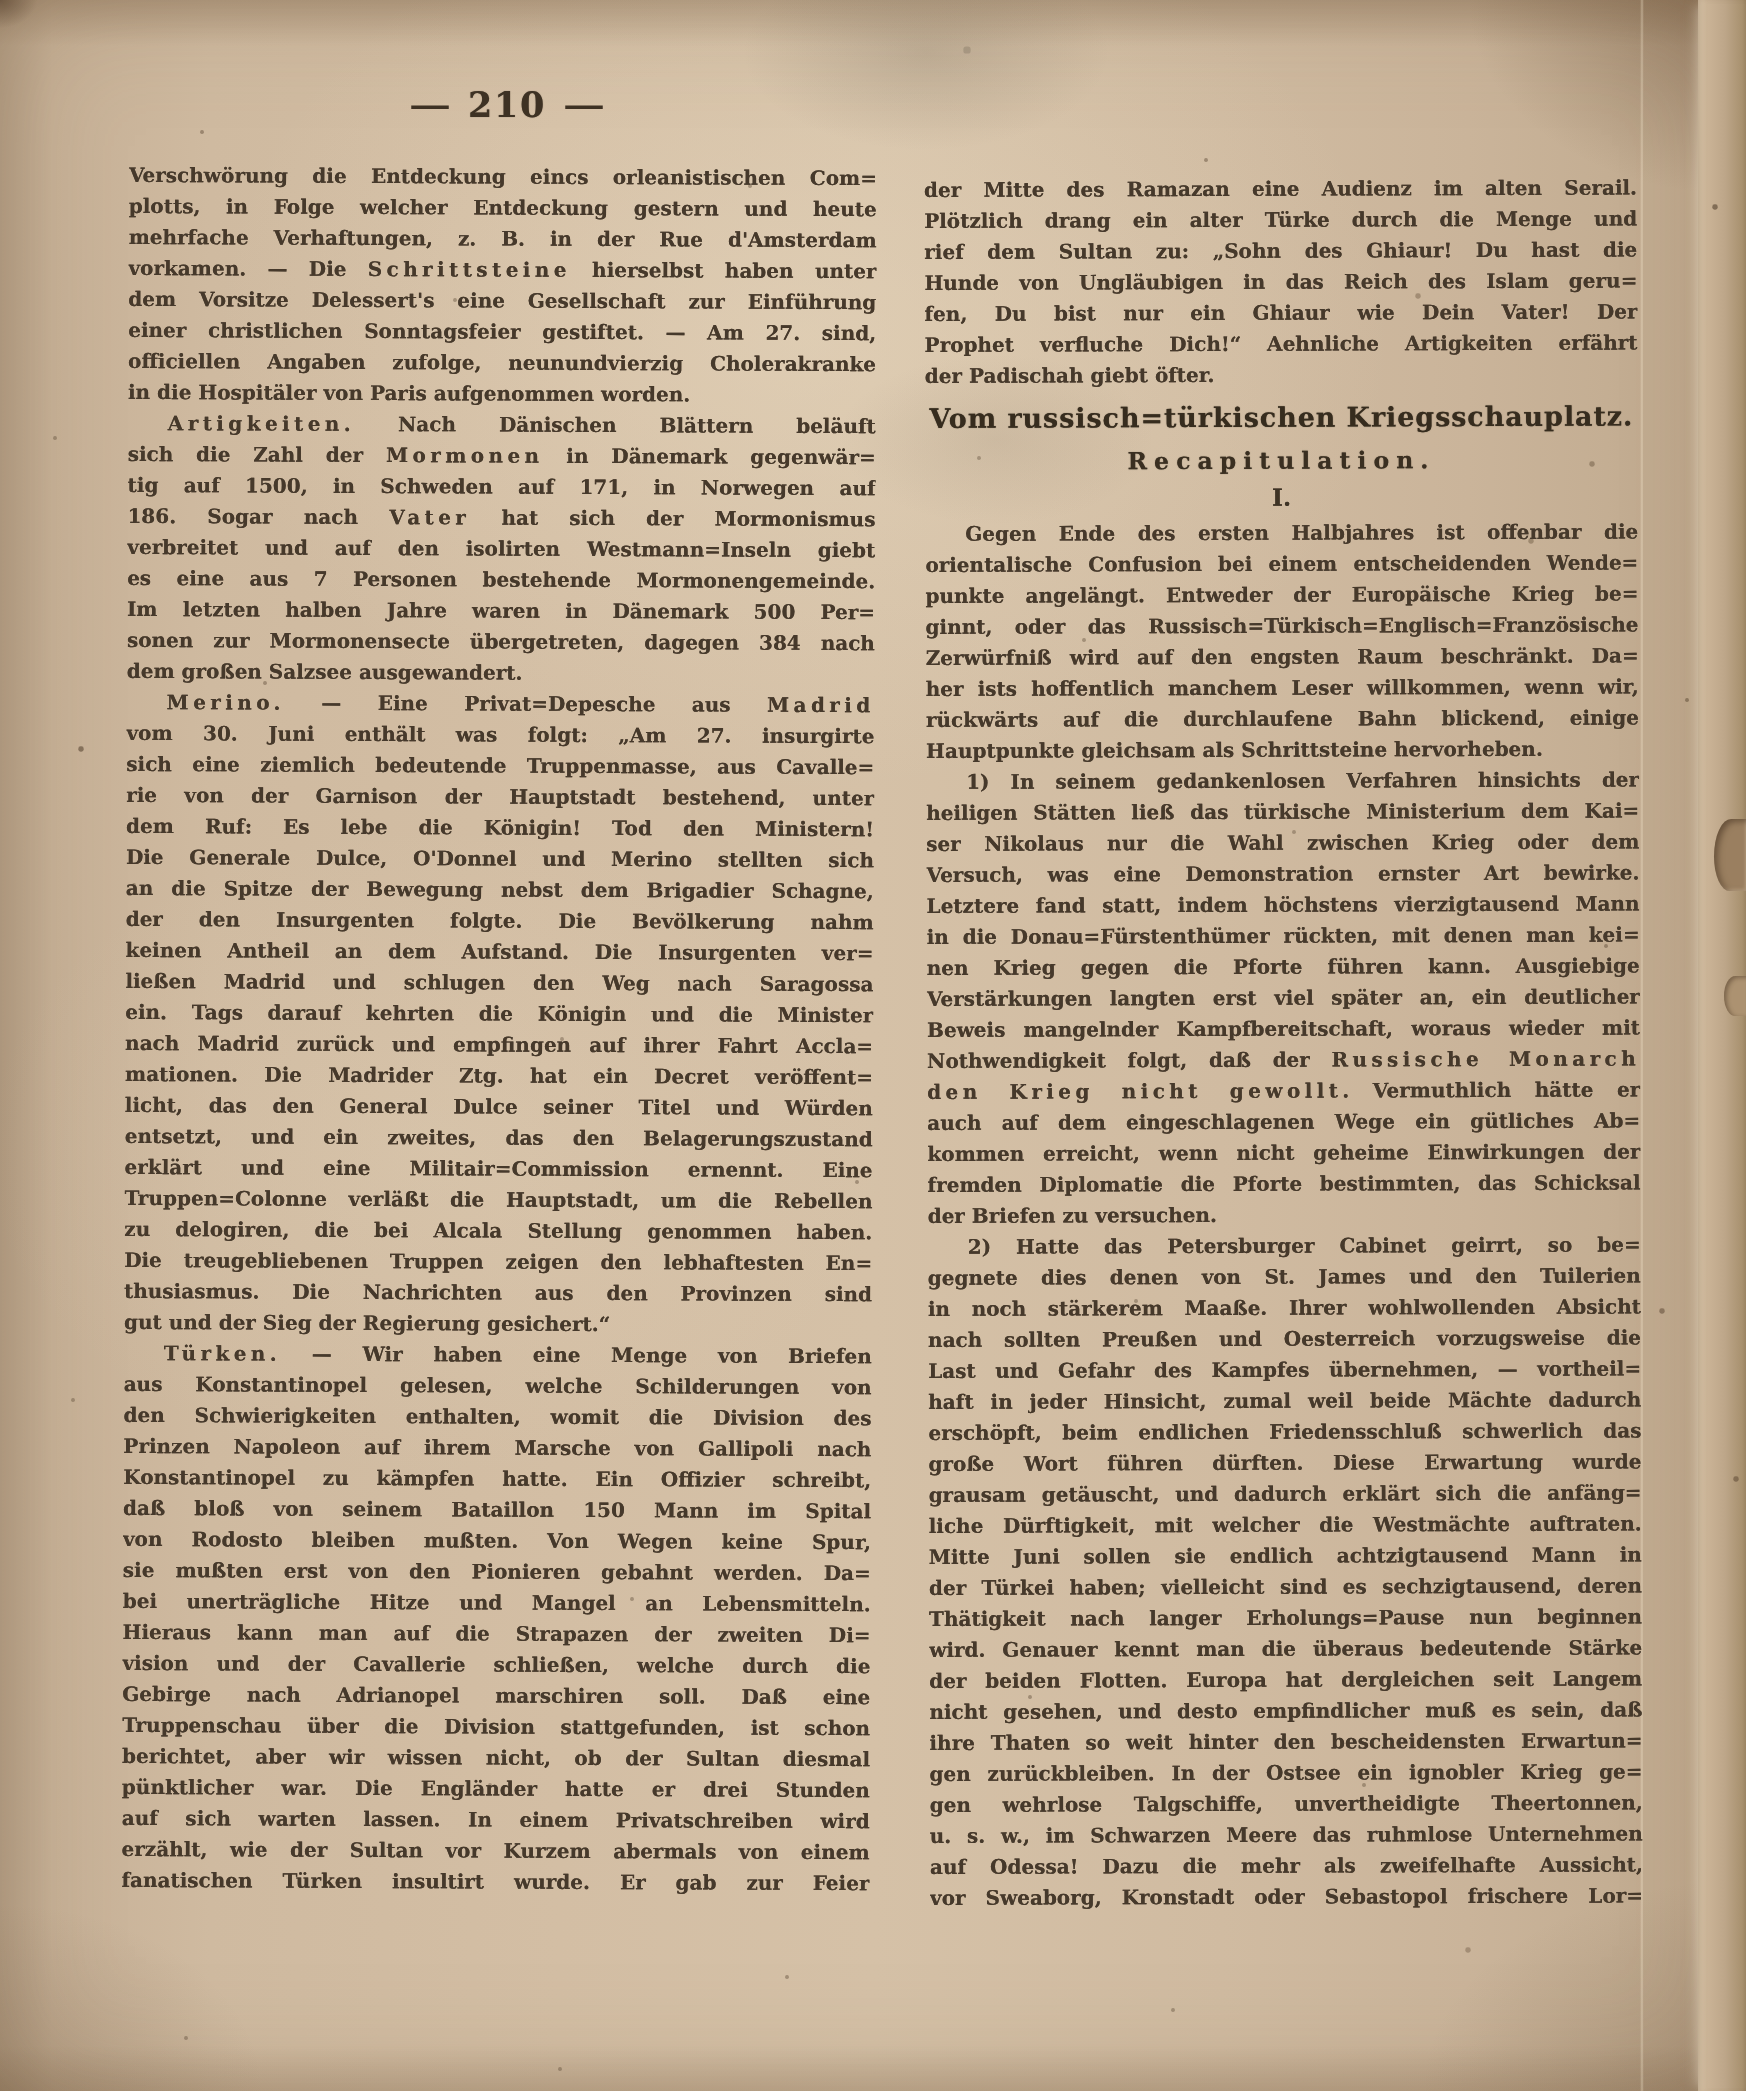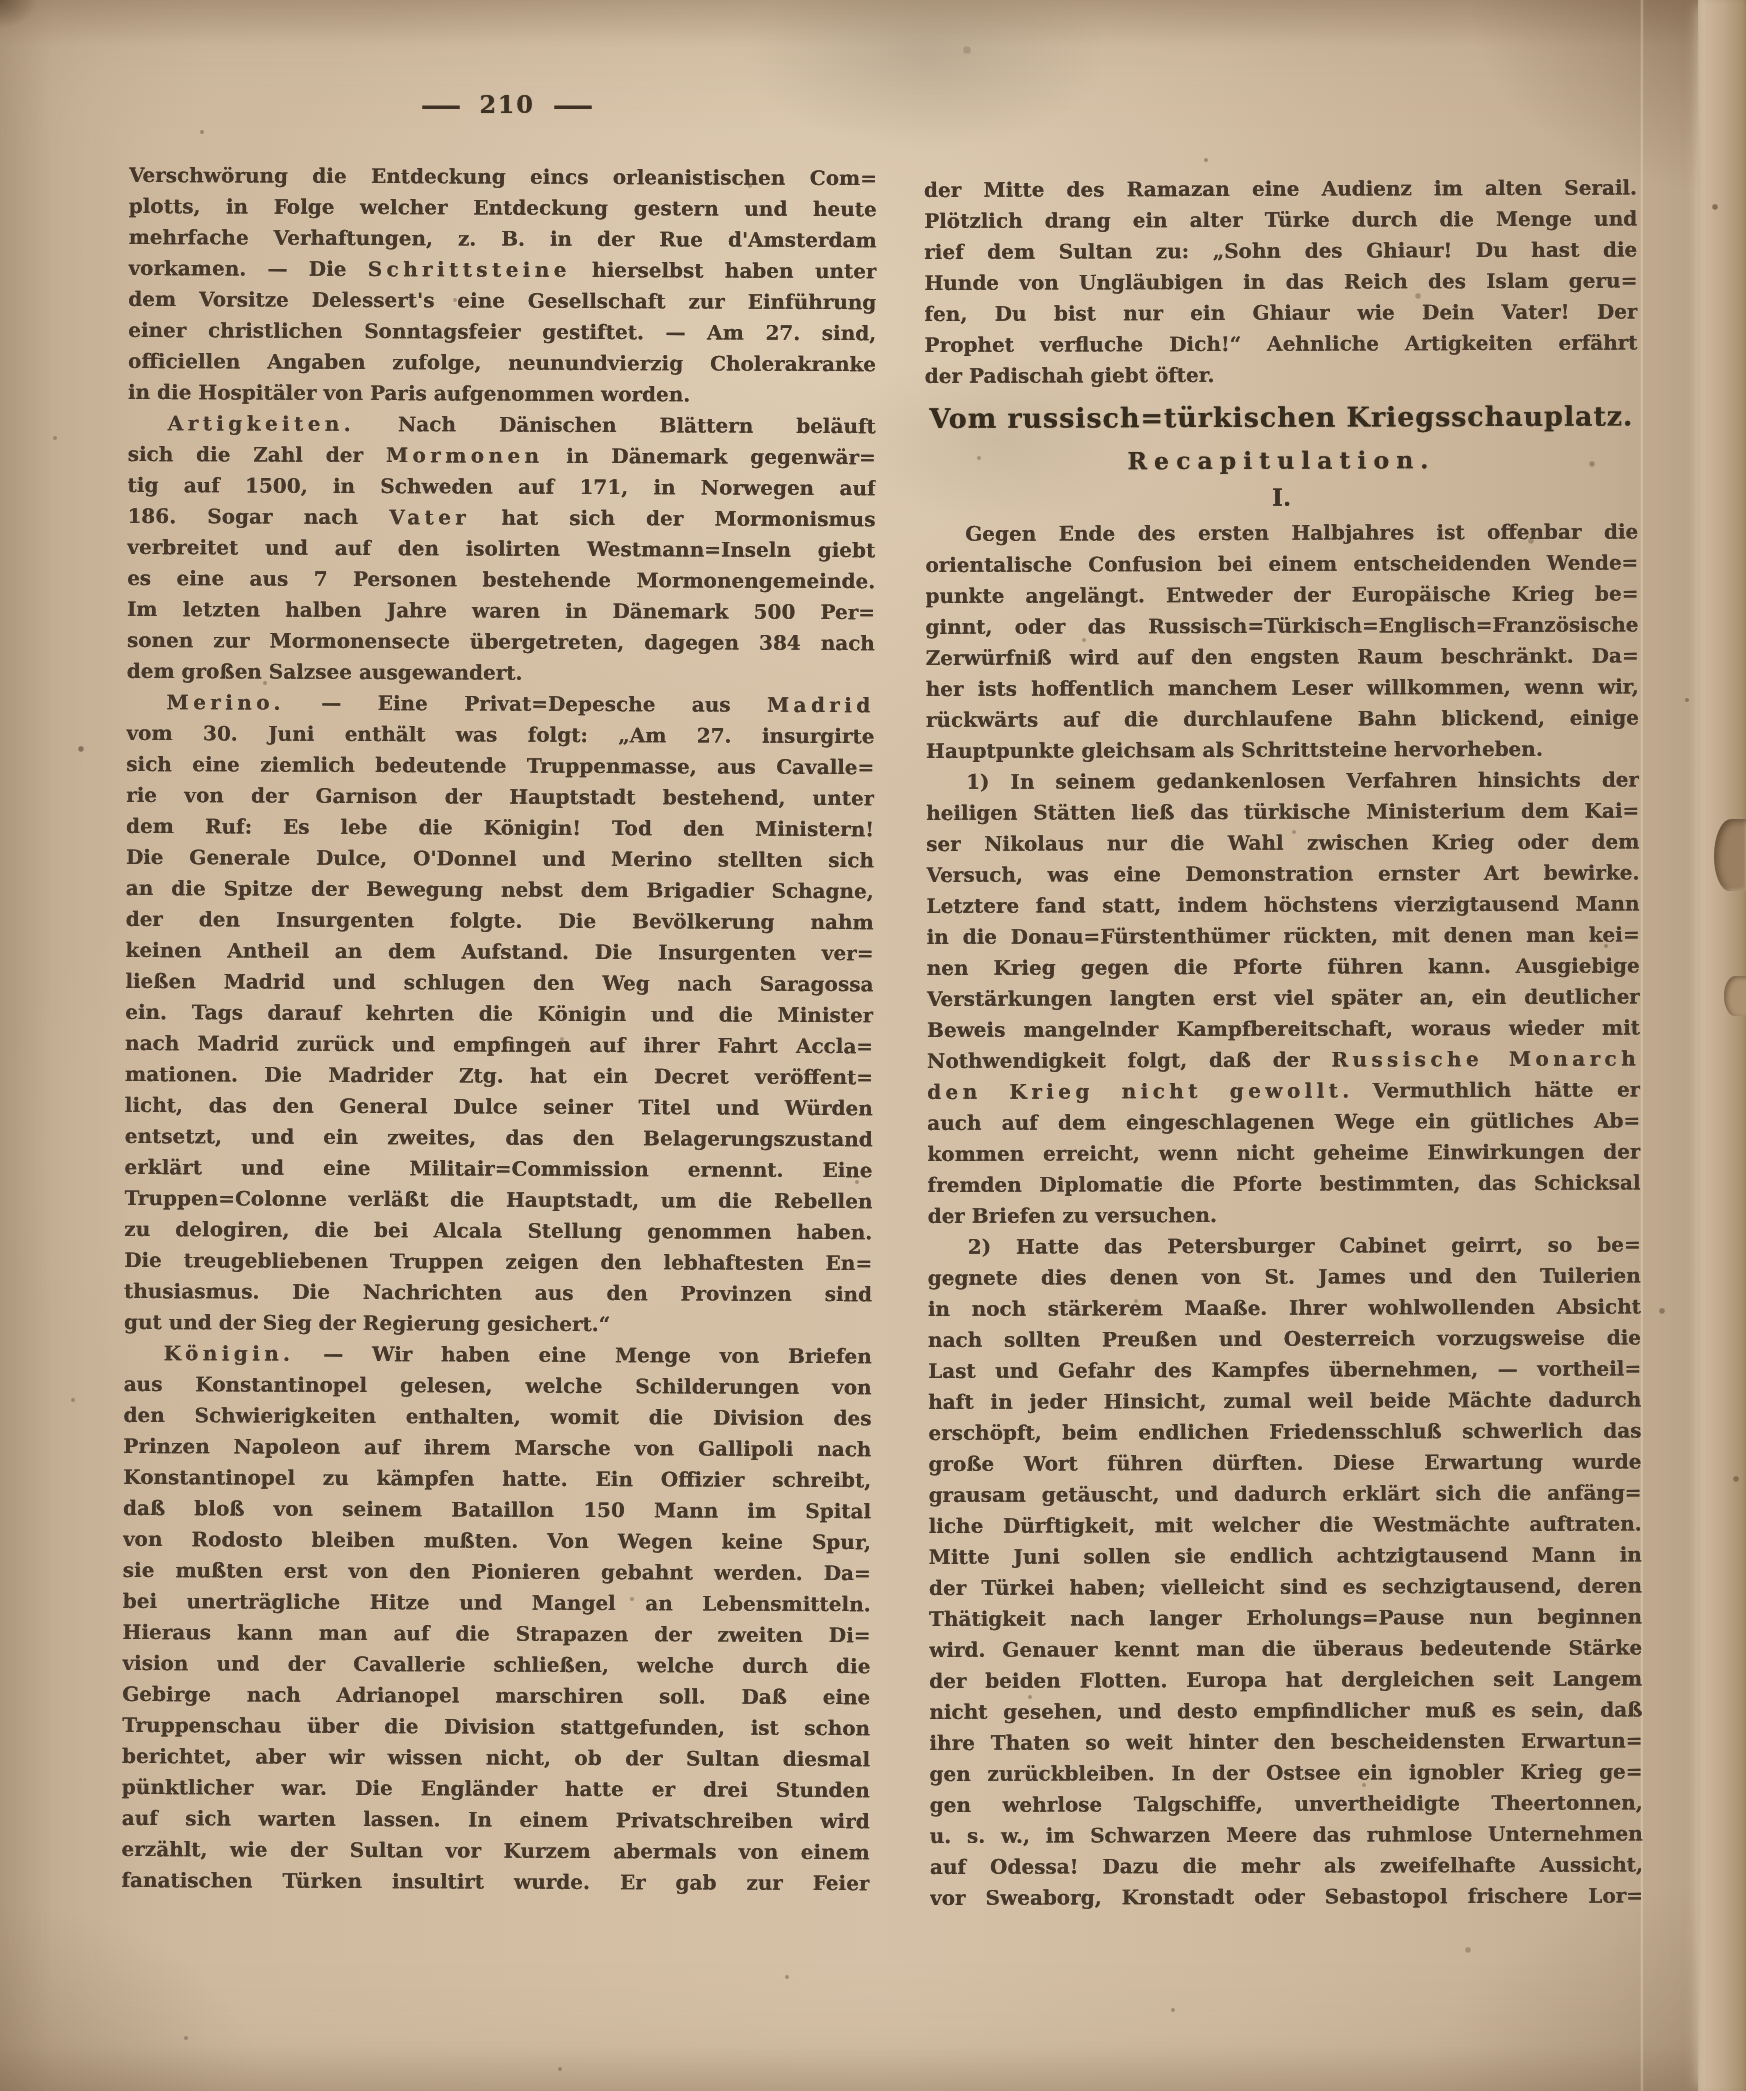--- a/index.html
+++ b/index.html
@@ -54,21 +54,21 @@
       1293px 831px 0 0.9px rgba(90,72,52,.38), 1083px 639px 0 0.9px rgba(90,72,52,.40),
       489px 1784px 0 0.9px rgba(90,72,52,.36), 1485px 1618px 0 0.9px rgba(90,72,52,.40),
       80px 748px 0 1.7px rgba(80,62,44,.55), 1714px 206px 0 1.7px rgba(75,56,38,.55),
       1591px 463px 0 1.7px rgba(99,80,58,.45), 966px 49px 0 2.6px rgba(110,98,82,.30),
       559px 2068px 0 0.9px rgba(90,72,52,.40), 1735px 1478px 0 1.7px rgba(75,56,38,.45);}
 
   .page-header{position:absolute;left:376px;top:80px;width:262px;height:49px;
     display:flex;align-items:center;justify-content:center;gap:23px;
     font-weight:bold;color:#3e3224;}
   .page-header .dash{font-size:30px;transform:scaleX(1.4);}
-  .page-header .num{font-size:24px;letter-spacing:1.7px;text-shadow:0 0 0.9px rgba(62,50,36,.7);}
+  .page-header .num{font-size:35px;letter-spacing:1.7px;text-shadow:0 0 0.9px rgba(62,50,36,.7);}
 
   .col{position:absolute;font-size:20px;font-weight:bold;
     text-shadow:0 0 0.6px rgba(70,57,43,.85);}
   .col-left{left:129px;top:160px;width:748px;transform:rotate(0.25deg);transform-origin:top left;}
   .col-right{left:924px;top:175px;width:713px;transform:rotate(-0.2deg);transform-origin:top left;}
 
   .line{height:31px;line-height:31px;overflow:hidden;
     text-align:justify;text-align-last:justify;white-space:normal;}
   .line.endline{text-align-last:left;}
   .line.indent{text-indent:40px;}
@@ -132,21 +132,21 @@
       <div class="line"><span>nach Madrid zurück und empfingen auf ihrer Fahrt Accla=</span></div>
       <div class="line"><span>mationen. Die Madrider Ztg. hat ein Decret veröffent=</span></div>
       <div class="line"><span>licht, das den General Dulce seiner Titel und Würden</span></div>
       <div class="line"><span>entsetzt, und ein zweites, das den Belagerungszustand</span></div>
       <div class="line"><span>erklärt und eine Militair=Commission ernennt. Eine</span></div>
       <div class="line"><span>Truppen=Colonne verläßt die Hauptstadt, um die Rebellen</span></div>
       <div class="line"><span>zu delogiren, die bei Alcala Stellung genommen haben.</span></div>
       <div class="line"><span>Die treugebliebenen Truppen zeigen den lebhaftesten En=</span></div>
       <div class="line"><span>thusiasmus. Die Nachrichten aus den Provinzen sind</span></div>
       <div class="line endline"><span>gut und der Sieg der Regierung gesichert.“</span></div>
-      <div class="line indent"><span></span><span class="gesperrt">Königin.</span><span> — Wir haben eine Menge von Briefen</span></div>
+      <div class="line indent"><span></span><span class="gesperrt">Türken.</span><span> — Wir haben eine Menge von Briefen</span></div>
       <div class="line"><span>aus Konstantinopel gelesen, welche Schilderungen von</span></div>
       <div class="line"><span>den Schwierigkeiten enthalten, womit die Division des</span></div>
       <div class="line"><span>Prinzen Napoleon auf ihrem Marsche von Gallipoli nach</span></div>
       <div class="line"><span>Konstantinopel zu kämpfen hatte. Ein Offizier schreibt,</span></div>
       <div class="line"><span>daß bloß von seinem Bataillon 150 Mann im Spital</span></div>
       <div class="line"><span>von Rodosto bleiben mußten. Von Wegen keine Spur,</span></div>
       <div class="line"><span>sie mußten erst von den Pionieren gebahnt werden. Da=</span></div>
       <div class="line"><span>bei unerträgliche Hitze und Mangel an Lebensmitteln.</span></div>
       <div class="line"><span>Hieraus kann man auf die Strapazen der zweiten Di=</span></div>
       <div class="line"><span>vision und der Cavallerie schließen, welche durch die</span></div>

